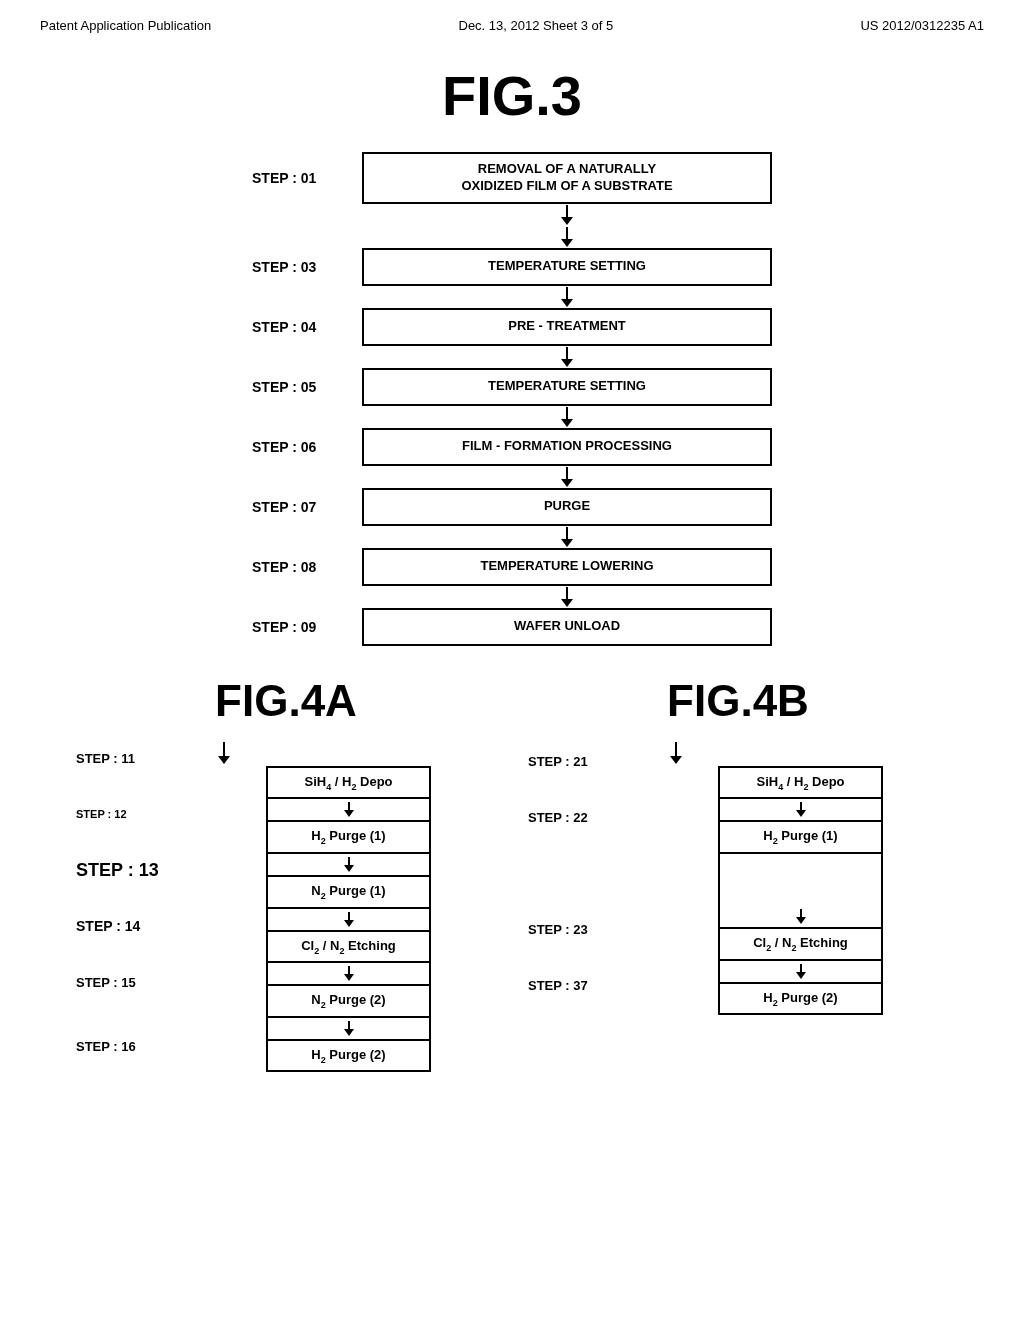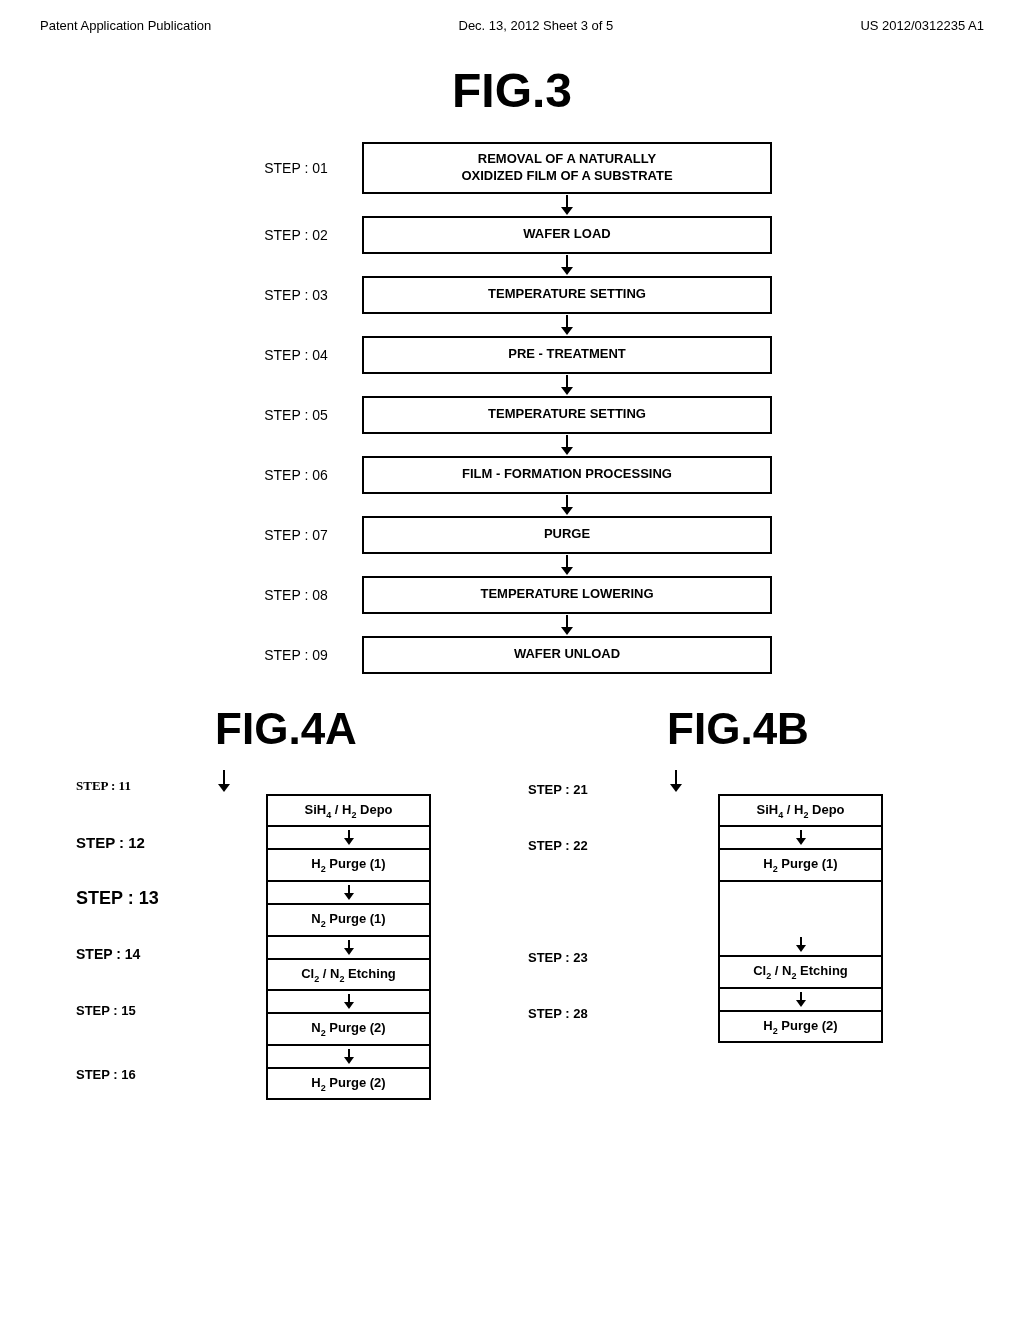--- a/index.html
+++ b/index.html
@@ -19,21 +19,21 @@
       font-size: 13px;
     }
 
     .page-content {
       padding: 20px 60px;
     }
 
     
     .fig3-title {
       text-align: center;
-      font-size: 48px;
+      font-size: 56px;
       font-weight: bold;
       margin-bottom: 24px;
       margin-top: 10px;
     }
 
     .flowchart {
       display: flex;
       flex-direction: column;
       align-items: center;
       margin: 0 auto;
@@ -42,23 +42,23 @@
 
     .flow-row {
       display: flex;
       align-items: center;
       width: 100%;
       margin-bottom: 0;
     }
 
     .step-label {
       font-size: 14px;
-      font-weight: normal;
+      font-weight: bold;
       width: 110px;
-      text-align: center;
+      text-align: left;
       padding-right: 22px;
       flex-shrink: 0;
     }
 
     .step-box {
       border: 2px solid #000;
       padding: 7px 10px;
       text-align: center;
       font-size: 13px;
       font-weight: bold;
@@ -143,24 +143,20 @@
     <div class="arrow-row">
       <div class="arrow-spacer"></div>
       <div class="arrow-center">
           <div class="arrow-down">
             <div class="arrow-line"></div>
             <div class="arrow-head"></div>
           </div>
         </div>
     </div>
 
-    <div class="flow-row">
-      <div class="step-label">STEP : 02</div>
-      <div class="step-box">WAFER LOAD</div>
-    </div>
     <div class="arrow-row">
       <div class="arrow-spacer"></div>
       <div class="arrow-center">
           <div class="arrow-down">
             <div class="arrow-line"></div>
             <div class="arrow-head"></div>
           </div>
         </div>
     </div>
 
@@ -310,25 +306,25 @@
 
               <div style="border-top:2px solid #000; width:100%; text-align:center; padding:6px; font-size:13px; font-weight:bold;">H<sub>2</sub> Purge (2)</div>
             </div>
 
           </div>
         </div>
       </div>
 
       <div style="position:relative; margin-top:-330px; display:flex; flex-direction:column; margin-left:0;">
         <div style="height:32px; display:flex; align-items:center;">
-            <span style="font-size:13px;font-weight:bold;font-family:Liberation Serif, serif;">STEP : 11</span>
-          </div>
-        <div style="height:24px;"></div>
-        <div style="height:32px; display:flex; align-items:center;">
-            <span style="font-size:15px;font-weight:bold;">STEP : 12</span>
+            <span style="font-size:13px;font-weight:bold;">STEP : 11</span>
+          </div>
+        <div style="height:24px;"></div>
+        <div style="height:32px; display:flex; align-items:center;">
+            <span style="font-size:11px;font-weight:bold;">STEP : 12</span>
           </div>
         <div style="height:24px;"></div>
         <div style="height:32px; display:flex; align-items:center;">
             <span style="font-size:18px;font-weight:bold;">STEP : 13</span>
           </div>
         <div style="height:24px;"></div>
         <div style="height:32px; display:flex; align-items:center;">
             <span style="font-size:14px;font-weight:bold;">STEP : 14</span>
           </div>
         <div style="height:24px;"></div>
@@ -389,21 +385,21 @@
         <div style="height:24px;"></div>
         <div style="height:32px; display:flex; align-items:center;">
             <span style="font-size:13px;font-weight:bold;">STEP : 22</span>
           </div>
         <div style="height:80px;"></div>
         <div style="height:32px; display:flex; align-items:center;">
             <span style="font-size:13px;font-weight:bold;">STEP : 23</span>
           </div>
         <div style="height:24px;"></div>
         <div style="height:32px; display:flex; align-items:center;">
-            <span style="font-size:13px;font-weight:bold;">STEP : 28</span>
+            <span style="font-size:13px;font-weight:bold;">STEP : 37</span>
           </div>
       </div>
 
     </div>
 
   </div>
 
 </div>
 
 </body></html>

